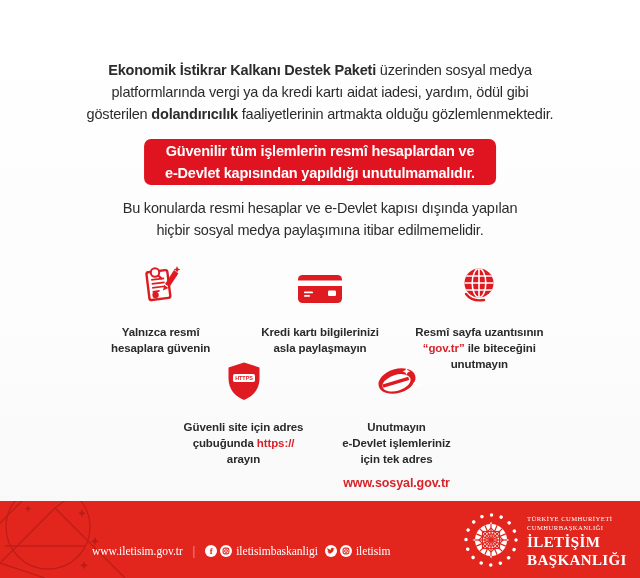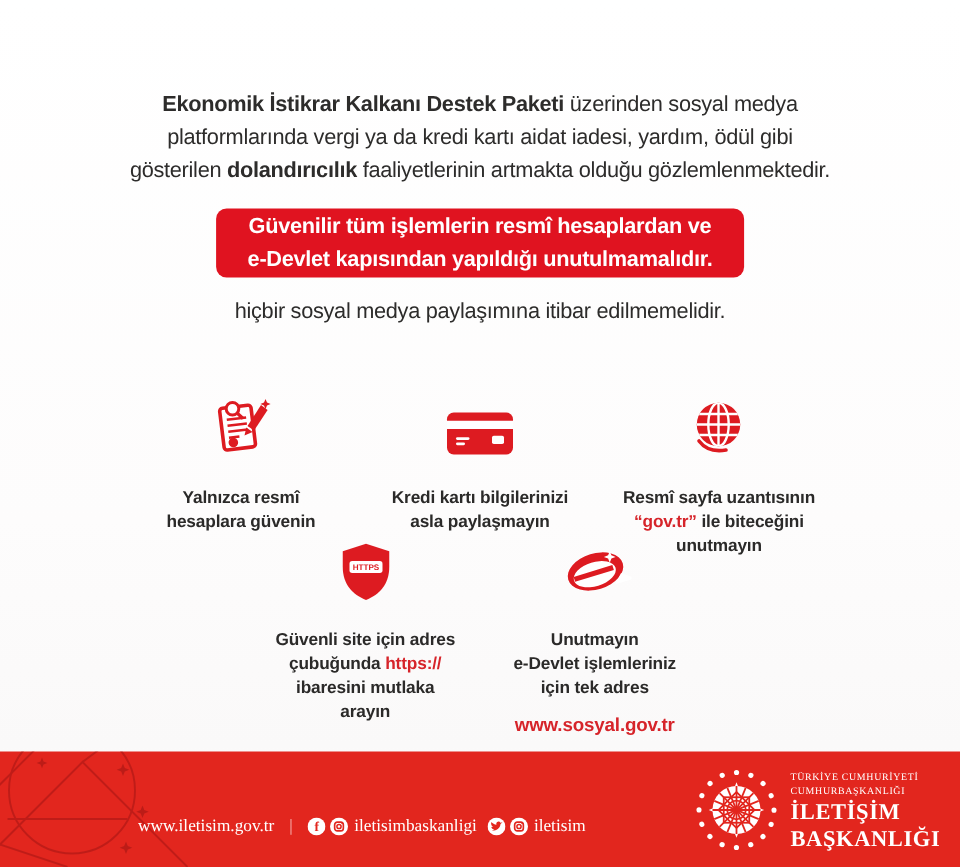--- a/index.html
+++ b/index.html
@@ -86,20 +86,21 @@
     <div class="line">platformlarında vergi ya da kredi kartı aidat iadesi, yardım, ödül gibi</div>
     <div class="line"><span>gösterilen </span><b>dolandırıcılık</b><span> faaliyetlerinin artmakta olduğu gözlemlenmektedir.</span></div>
   </div>
 
   <div class="alert-box">
     <div class="line">Güvenilir tüm işlemlerin resmî hesaplardan ve</div>
     <div class="line">e-Devlet kapısından yapıldığı unutulmamalıdır.</div>
   </div>
 
   <div class="note center-text">
+    <div class="line">Bu konularda resmi hesaplar ve e-Devlet kapısı dışında yapılan</div>
     <div class="line">hiçbir sosyal medya paylaşımına itibar edilmemelidir.</div>
   </div>
 
   <div class="tips-row tips-row1">
 
     <div class="tip">
       <div class="tip-icon-slot">
         <svg width="40" height="42" viewBox="0 0 40 42">
           <g transform="rotate(-7 18 22)">
             <rect x="7" y="7" width="21" height="28" rx="2" fill="#ffffff" stroke="#dd1b21" stroke-width="2.4"></rect>
@@ -172,21 +173,20 @@
       <div class="tip-icon-slot">
         <svg width="36" height="40" viewBox="0 0 36 40">
           <path d="M18,1.5 L33.5,6.5 L33.5,17 C33.5,29 26.5,35.5 18,39 C9.5,35.5 2.5,29 2.5,17 L2.5,6.5 Z" fill="#dd1b21"></path>
           <rect x="7" y="13" width="22" height="8" rx="1.8" fill="#ffffff"></rect>
           <text x="18" y="19.2" text-anchor="middle" font-family="Liberation Sans, sans-serif" font-size="5.4" font-weight="bold" fill="#dd1b21">HTTPS</text>
         </svg>
       </div>
       <div class="tip-caption">
         <div class="line">Güvenli site için adres</div>
         <div class="line"><span>çubuğunda </span><span class="red-text">https://</span></div>
-        <div class="line">ibaresini mutlaka</div>
         <div class="line">arayın</div>
       </div>
     </div>
 
     <div class="tip">
       <div class="tip-icon-slot">
         <svg width="48" height="38" viewBox="0 0 48 38">
           <g transform="rotate(-17 24 18)">
             <ellipse cx="24" cy="18" rx="19" ry="12" fill="#dd1b21"></ellipse>
             <ellipse cx="23" cy="19.6" rx="14.5" ry="8" fill="#ffffff"></ellipse>

